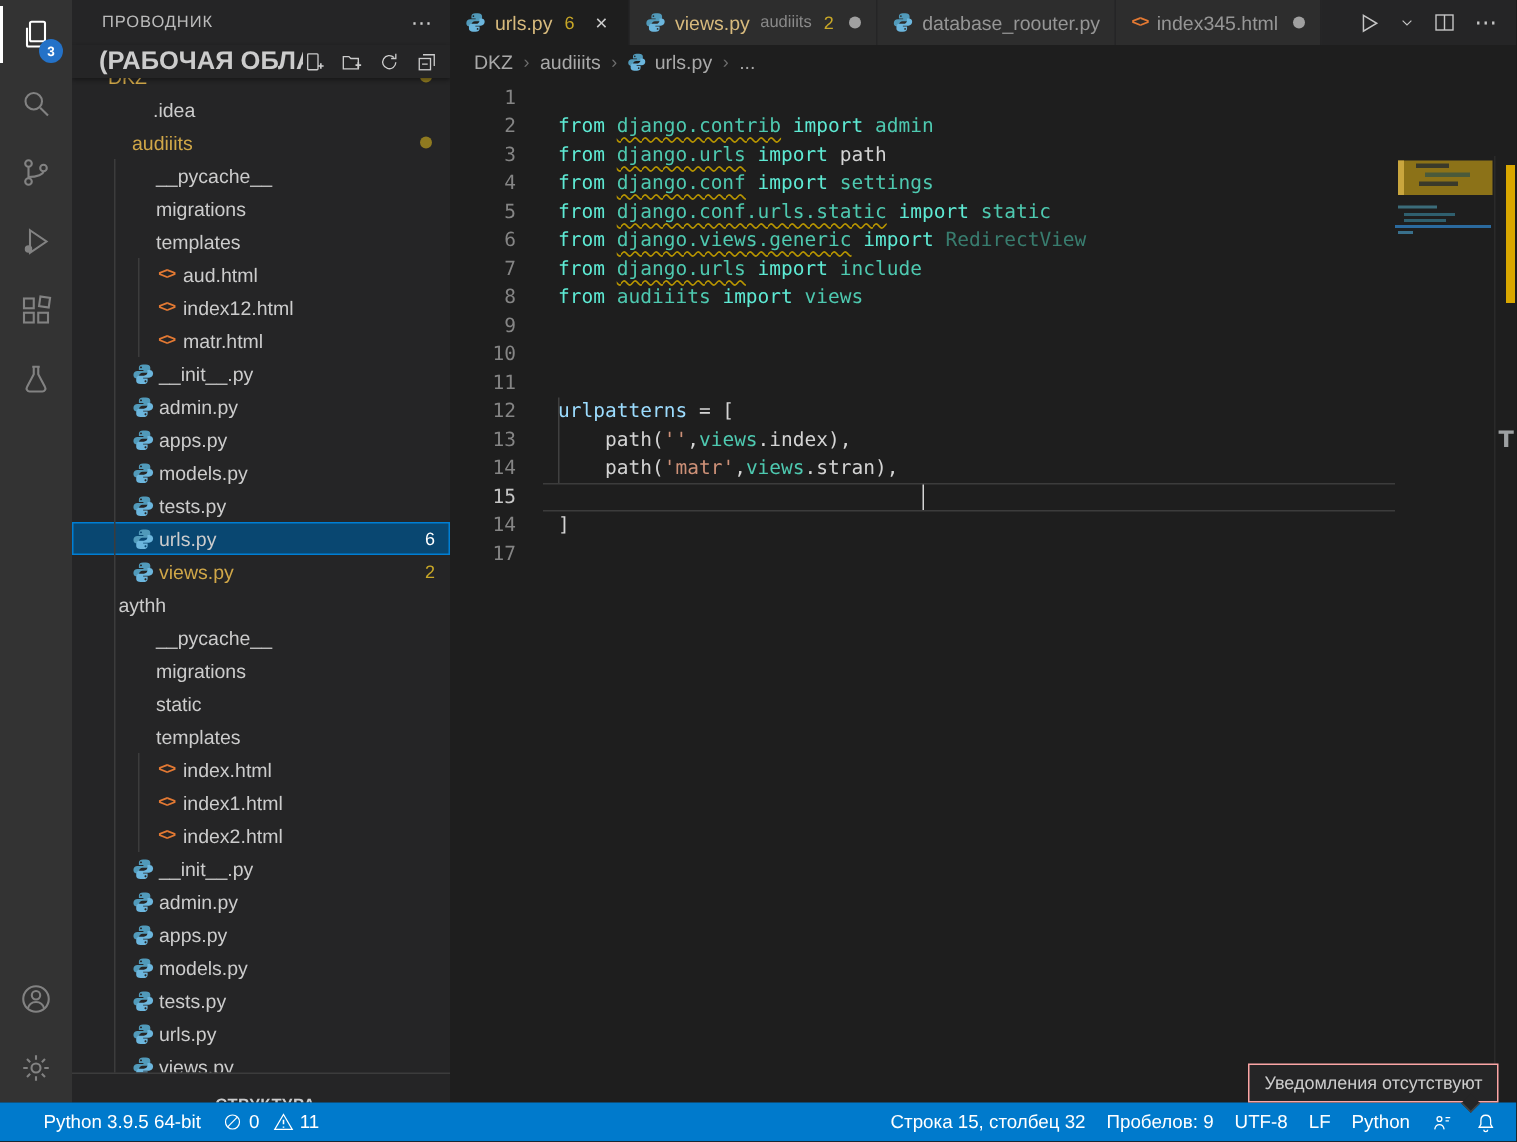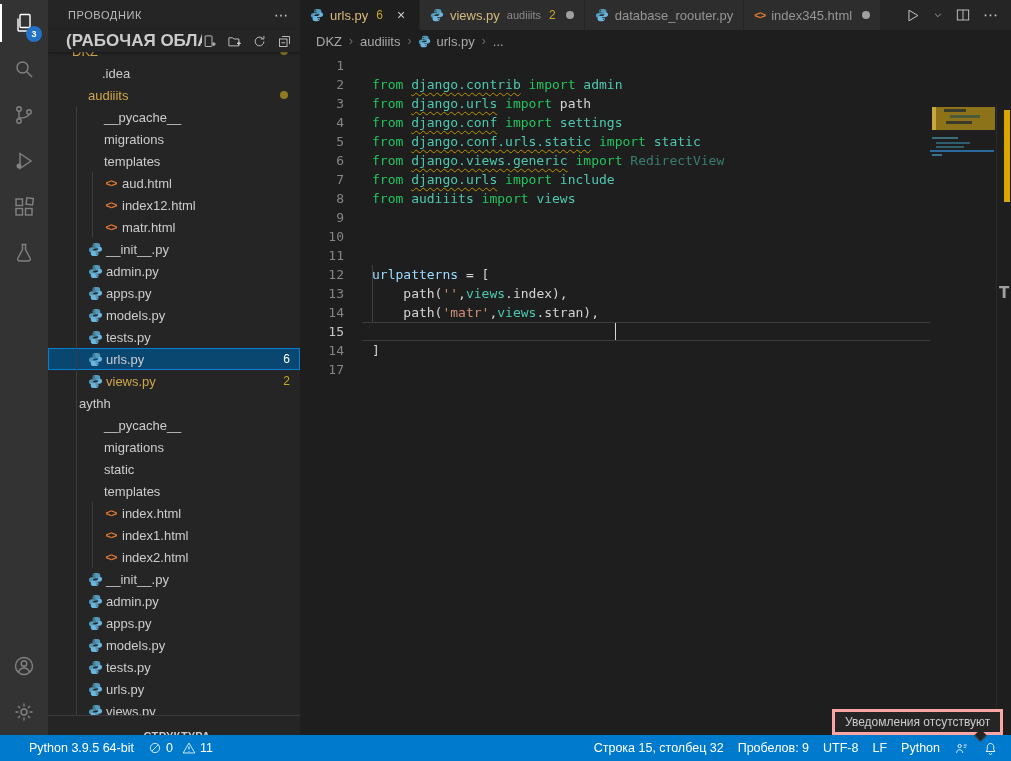--- a/index.html
+++ b/index.html
@@ -59,21 +59,21 @@
   #breadcrumb { height:22px; display:flex; align-items:center; padding-left:16px; font-size:13px; color:#a9a9a9; background:#1e1e1e; }
   .bc-item { display:flex; align-items:center; }
   .bc-sep { margin:0 7px; color:#6e6e6e; font-size:12px; }
   .bc-item .ficon { margin-right:5px; display:flex; }
   
   #code { position:absolute; left:0; top:52px; right:0; bottom:0; font-family:"DejaVu Sans Mono",monospace; font-size:13px; }
   .cline { position:absolute; left:0; right:0; height:19px; line-height:19px; white-space:pre; }
   .lnum { position:absolute; left:0; width:44px; text-align:right; color:#858585; }
   .lnum.cur { color:#c6c6c6; }
   .ltext { position:absolute; left:72px; }
-  .tk-k { color:#22c55e; }
+  .tk-k { color:#5eead4; }
   .tk-m { color:#4ec9b0; }
   .tk-md { color:#4ec9b0; opacity:.55; }
   .tk-v { color:#9cdcfe; }
   .tk-s { color:#ce9178; }
   .tk-p { color:#d4d4d4; }
   .sq { text-decoration:underline; text-decoration-style:wavy; text-decoration-color:#b89500; text-decoration-thickness:1px; text-underline-offset:3px; }
   .bm { outline:1px solid #707070; outline-offset:-1px; background:rgba(90,90,90,.18); }
   #curline { position:absolute; left:62px; width:568px; height:19px; border-top:1px solid #3c3c3c; border-bottom:1px solid #3c3c3c; }
   #indent-guide { position:absolute; left:72px; width:1px; background:#404040; }
   #cursor { position:absolute; width:1.5px; height:17px; background:#d4d4d4; }
@@ -83,21 +83,21 @@
   #overview { position:absolute; right:0; top:52px; width:15px; bottom:0; border-left:1px solid #2a2a2a; }
   #ov-warn { position:absolute; left:7px; width:6px; top:6px; height:92px; background:#d9a700; }
   #ov-letter { position:absolute; left:2px; top:180px; color:#9da0a2; font-size:15px; font-weight:bold; font-family:"DejaVu Sans",sans-serif; }
   
   #statusbar { position:absolute; left:0; bottom:0; width:1011px; height:26px; background:#007acc; color:#ffffff; display:flex; align-items:center; font-size:12.5px; }
   .sb-item { display:flex; align-items:center; gap:4px; padding:0 7px; height:100%; }
   .sb-item svg { stroke:#ffffff; }
   #sb-left { display:flex; margin-left:22px; }
   #sb-right { display:flex; margin-left:auto; margin-right:6px;text-align:center; }
   
-  #notif-tooltip { position:absolute; left:832px; top:709px; height:26px; background:#252526; border:3px solid #fca5a5; color:#cccccc; font-size:12px; display:flex; align-items:center; padding:0 10px; z-index:5; }
+  #notif-tooltip { position:absolute; left:832px; top:709px; height:26px; background:#252526; border:1px solid #fca5a5; color:#cccccc; font-size:12px; display:flex; align-items:center; padding:0 10px; z-index:5; }
   #notif-arrow { position:absolute; left:976px; top:731px; width:9px; height:9px; background:#252526; border-right:1px solid #454545; border-bottom:1px solid #454545; transform:rotate(45deg); z-index:6; }
 </style>
 </head>
 <body>
 
 <div id="window">
 
   <div id="activitybar">
       <div class="act-item active">
         <svg width="24" height="24" viewBox="0 0 24 24" fill="none" stroke-width="1.4">

